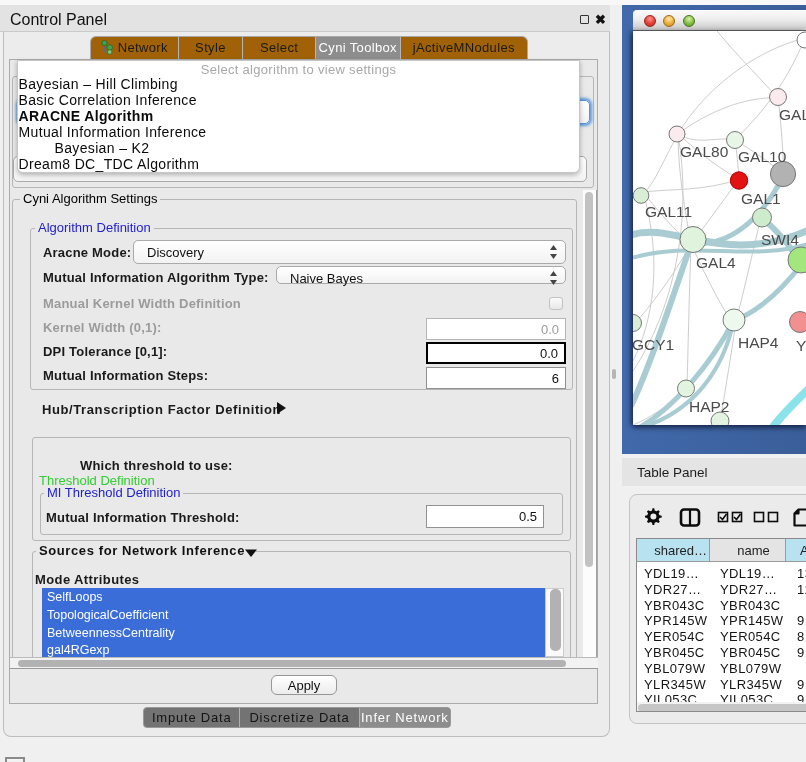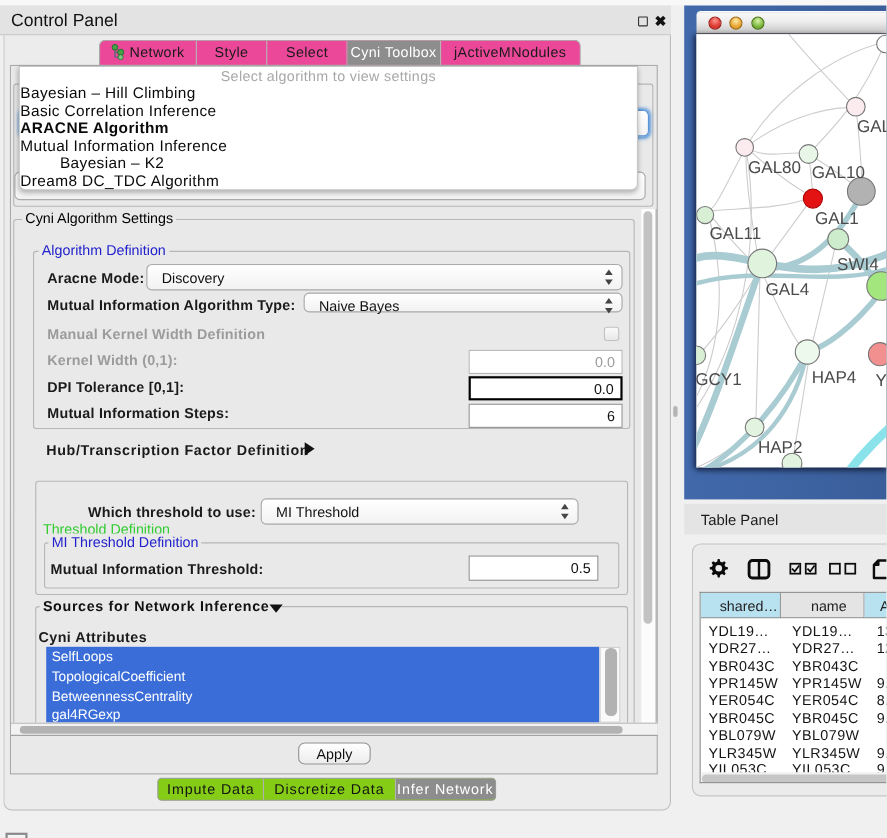--- a/index.html
+++ b/index.html
@@ -9,21 +9,21 @@
 .abs { position:absolute; }
 
 #cp { left:3px; top:5px; width:607px; height:732px; background:#ececec;
   border:1px solid #bdbdbd; border-top:none; border-radius:0 0 8px 8px; }
 #cp-title { left:0; top:5px; width:610px; height:27px; background:#e3e3e3;
   border-bottom:1px solid #cacaca; }
 #cp-title .t { position:absolute; left:10px; top:6px; font-size:16px; color:#111; }
 .sq-ico { position:absolute; top:10px; width:9px; height:9px; border:1.5px solid #333; border-radius:1px; }
 .x-ico { position:absolute; top:6.5px; font-size:13px; font-weight:bold; color:#111; }
 
-.tabbar { top:36px; height:23px; background:#ec4899; border:1px solid #a8a8a8; border-bottom:none;
+.tabbar { top:36px; height:23px; background:#a16207; border:1px solid #a8a8a8; border-bottom:none;
   border-radius:6px 6px 0 0; display:flex; overflow:hidden; }
 .tab { font-size:13px; color:#1a1a1a; text-align:center; line-height:22px; letter-spacing:0.35px;
   border-right:1px solid #b5b5b5; white-space:nowrap; }
 .tab:last-child { border-right:none; }
 .tab.sel { background:#8d8d8d; color:#fff; }
 
 #inner { left:9px; top:59px; width:589px; height:645px; background:#e9e9e9;
   border:1px solid #ababab; }
 .grp { position:absolute; border:1px solid #b6b6b6; border-radius:3px; }
 .grp-t { position:absolute; top:-8px; background:#e9e9e9; font-size:13px; padding:0 3px; white-space:nowrap; }
@@ -41,21 +41,21 @@
 .fld span { position:absolute; right:6px; top:3px; }
 
 #popup { left:17px; top:60px; width:563px; height:113px; background:#fff;
   border:1px solid #c6c6c6; border-radius:0 0 6px 6px;
   box-shadow:0 2px 5px rgba(0,0,0,0.28); }
 #popup .hint { position:absolute; top:0.5px; width:100%; text-align:center; font-size:13px; color:#a8a8a8; letter-spacing:0.3px; }
 #popup .it { position:absolute; left:0.5px; font-size:14px; color:#0a0a0a; white-space:nowrap; letter-spacing:0.35px; }
 
 .thumb { position:absolute; background:#b2b2b2; border-radius:5px; }
 
-.seg { position:absolute; border:1px solid #9a9a9a; border-radius:4px; background:#84cc16;
+.seg { position:absolute; border:1px solid #9a9a9a; border-radius:4px; background:#737373;
   display:flex; overflow:hidden; }
 .seg div { font-size:13px; color:#141414; text-align:center; line-height:20px; letter-spacing:0.8px;
   border-right:1px solid #b0b0b0; font-weight:500; }
 .seg div:last-child { border-right:none; }
 .seg .sel { background:#8d8d8d; color:#fff; }
 
 #net { left:622px; top:5px; width:184px; height:449px;
   background:linear-gradient(90deg,#4169ab 0%,#3a5e99 100%); }
 #mtitle { left:633px; top:10px; width:173px; height:21px;
   background:linear-gradient(#f9f9f9 0%,#ededed 45%,#c7c7c7 100%);
@@ -144,41 +144,34 @@
         </div>
 
       <div class="lbl plain" style="left:32px; top:214px; font-size:13px;">Hub/Transcription Factor Definition</div>
       <svg style="position:absolute; left:265px; top:213px;" width="12" height="14" viewBox="0 0 12 14">
           <path d="M2 1 L11 7 L2 13 Z" fill="#111"></path>
         </svg>
 
       <div class="grp" style="left:22px; top:249px; width:539px; height:104px;"></div>
       <div class="grp-t green-t" style="left:26px; top:241px;">Threshold Definition</div>
       <div class="lbl" style="left:70px; top:270px;">Which threshold to use:</div>
-      <div class="combo" style="left:227px; top:265px; width:289px; height:24px;">
-          <span class="ct">MI Threshold</span>
-          <svg class="ar" viewBox="0 0 9 16">
-            <path d="M4.5 1 L8 6 L1 6 Z" fill="#444"></path>
-            <path d="M4.5 15 L8 10 L1 10 Z" fill="#444"></path>
-          </svg>
-        </div>
 
       <div class="grp" style="left:30px; top:305px; width:523px; height:42px;"></div>
       <div class="grp-t blue-t" style="left:34px; top:297px;">MI Threshold Definition</div>
       <div class="lbl" style="left:36px; top:322px;">Mutual Information Threshold:</div>
       <div class="fld" style="left:416px; top:317px; width:118px; height:23px;">
           <span>0.5</span>
         </div>
 
       <div class="grp" style="left:22px; top:363px; width:539px; height:110px;"></div>
       <div class="grp-t plain" style="left:26px; top:355px; color:#111;">Sources for Network Inference &nbsp;</div>
       <svg style="position:absolute; left:234px; top:360px;" width="14" height="10" viewBox="0 0 14 10">
           <path d="M1 1.5 L13 1.5 L7 9 Z" fill="#111"></path>
         </svg>
-      <div class="lbl" style="left:25px; top:384px; font-size:13px; letter-spacing:0.4px;">Cyni Attributes</div>
+      <div class="lbl" style="left:25px; top:384px; font-size:13px; letter-spacing:0.4px;">Mode Attributes</div>
 
       <div style="position:absolute; left:32px; top:400px; width:503px; height:69px; background:#3a6dd8; overflow:hidden;">
         <div style="position:absolute; left:5px; top:1px; color:#fff; font-size:12.5px; line-height:17.8px;">SelfLoops<br>TopologicalCoefficient<br>BetweennessCentrality<br>gal4RGexp</div>
       </div>
       <div style="position:absolute; left:535px; top:400px; width:19px; height:69px; background:#fafafa; border:1px solid #ccc;"></div>
       <div class="thumb" style="left:540px; top:401px; width:11px; height:62px;"></div>
     </div>
   </div>
 
   <div class="abs" style="left:583px; top:190px; width:14px; height:467px; background:#fcfcfc; border-right:1px solid #a0a0a0;"></div>

